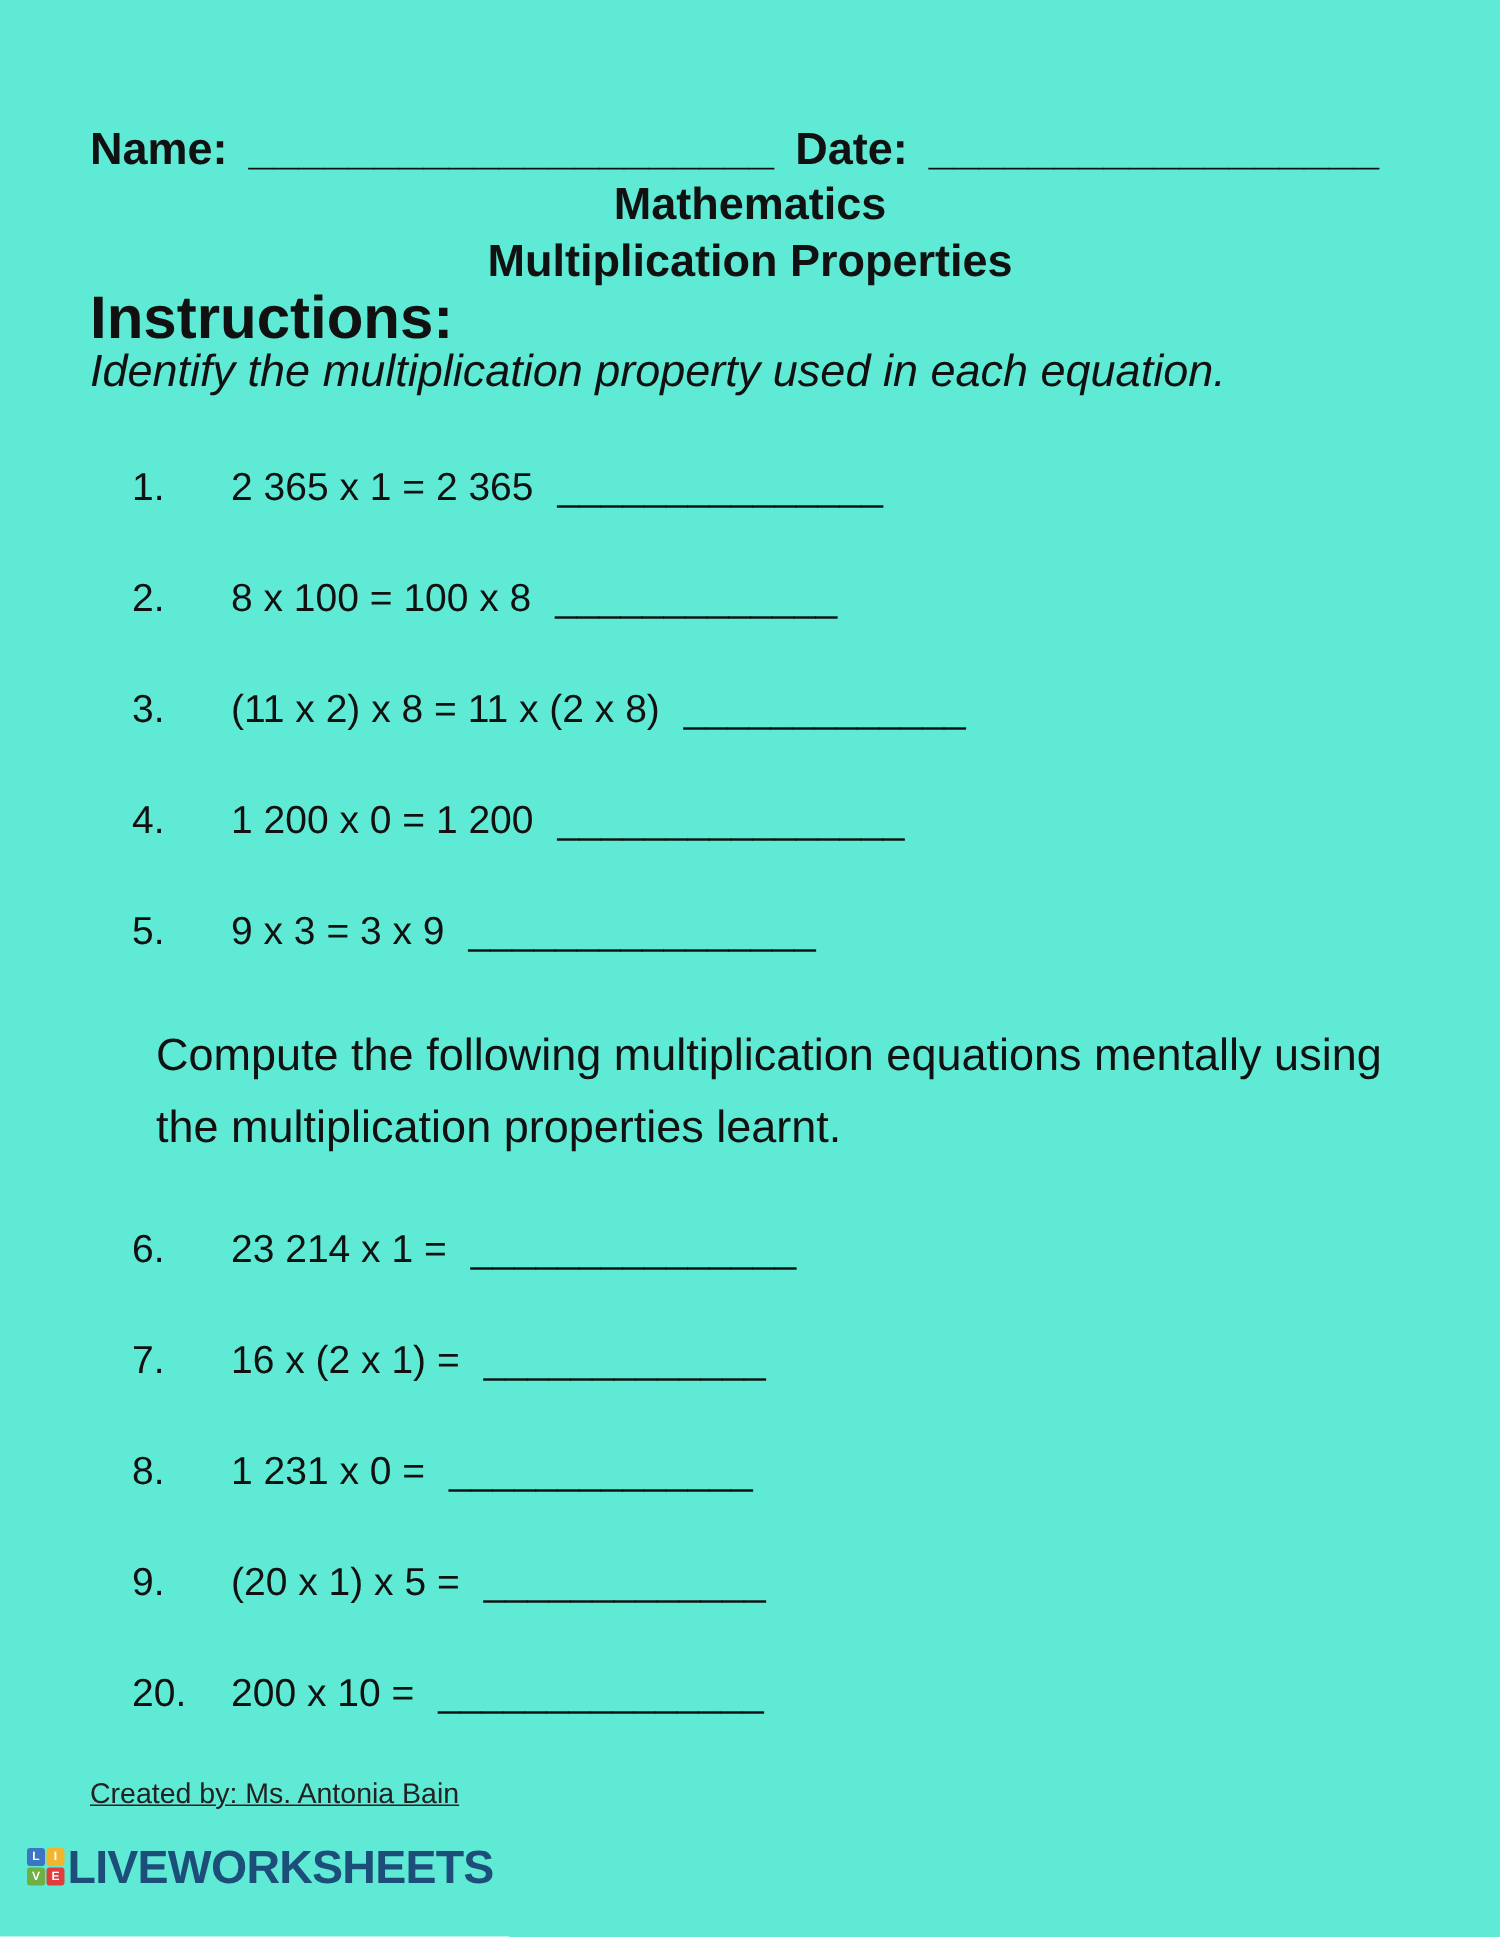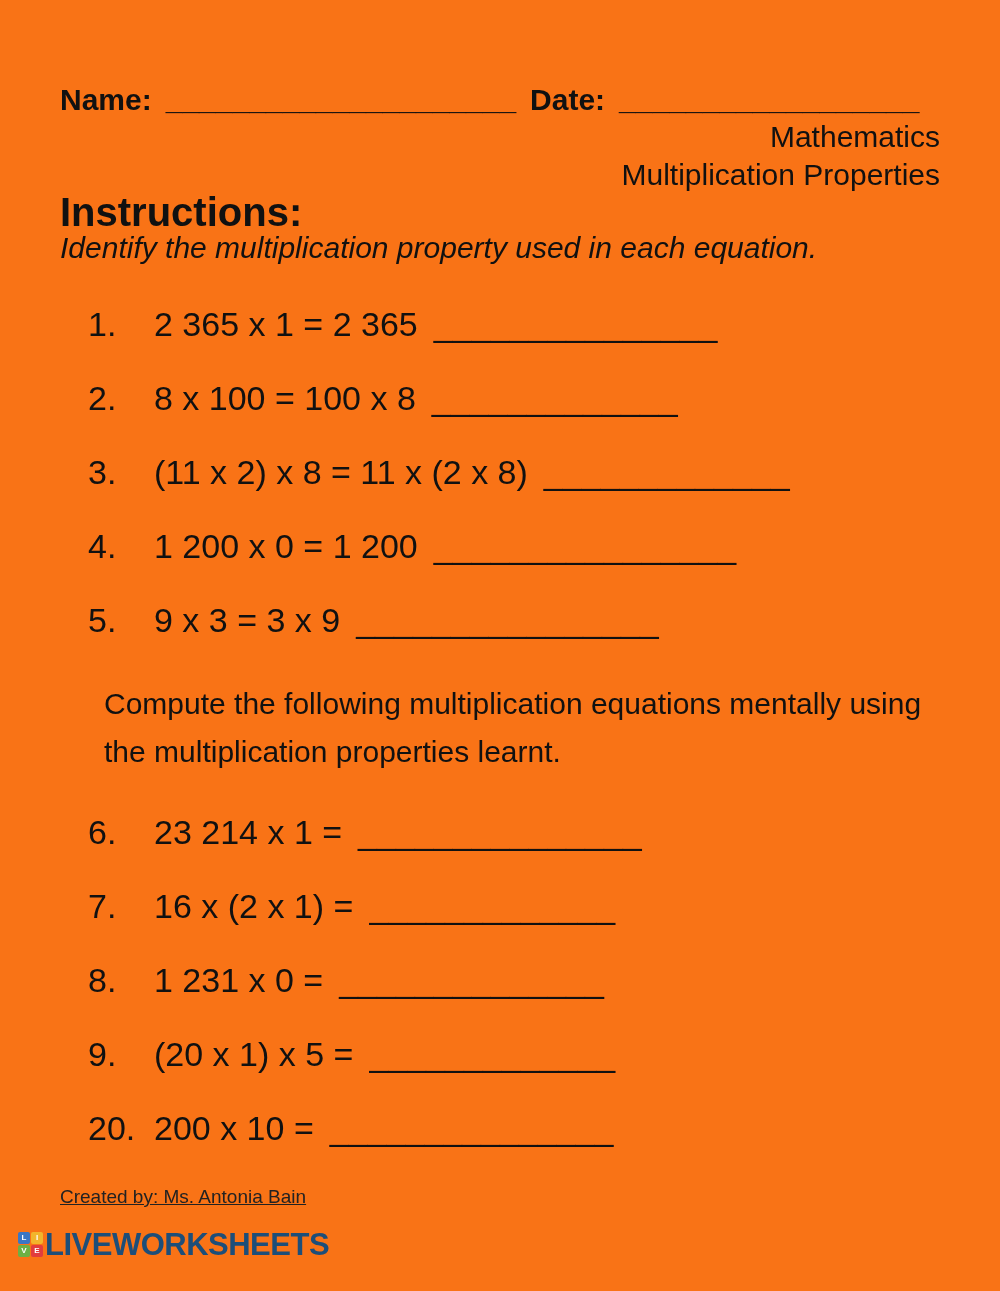--- a/index.html
+++ b/index.html
@@ -1,41 +1,41 @@
 <!DOCTYPE html>
 <html><head>
 <meta charset="utf-8">
 <style>
   * { margin: 0; padding: 0; box-sizing: border-box; }
   html, body { background: #ffffff; }
   .page {
     position: relative;
     width: 1000px;
     height: 1291px;
-    background: #f97316;
+    background: #5eead4;
     overflow: hidden;
     font-family: "Liberation Sans", sans-serif;
     color: #111111;
     padding: 82px 60px 0 60px;
   }
   .name-date-line {
     font-size: 30px;
     font-weight: bold;
     line-height: 36px;
     white-space: nowrap;
   }
   .name-date-line .blank-chars {
     font-weight: bold;
     letter-spacing: 0px;
   }
   .nd-gap { display: inline-block; width: 14px; }
   .title-line {
-    text-align: right;
+    text-align: center;
     font-size: 30px;
-    font-weight: normal;
+    font-weight: bold;
     line-height: 38px;
   }
   .instructions-heading {
     font-size: 40px;
     font-weight: bold;
     line-height: 36px;
   }
   .instructions-text {
     font-size: 30px;
     line-height: 36px;
@@ -46,21 +46,21 @@
     margin-top: 42px;
     font-size: 30px;
     line-height: 48px;
     max-width: 830px;
     margin-left: 44px;
   }
   .problem-list { margin-top: 40px; }
   .problem-list.second { margin-top: 38px; }
   .problem-row {
     padding-left: 28px;
-    font-size: 34px;
+    font-size: 26px;
     line-height: 36px;
     margin-bottom: 38px;
     white-space: nowrap;
   }
   .problem-row:last-child { margin-bottom: 0; }
   .problem-num {
     display: inline-block;
     width: 66px;
   }
   .problem-eq { }

